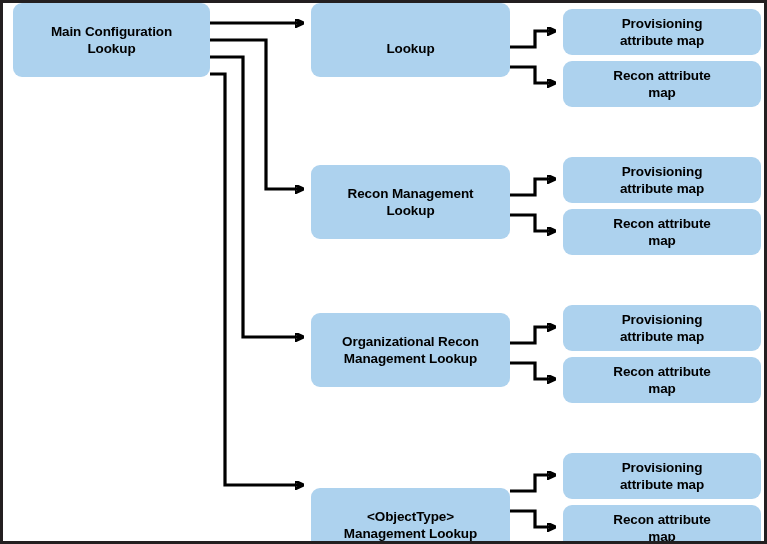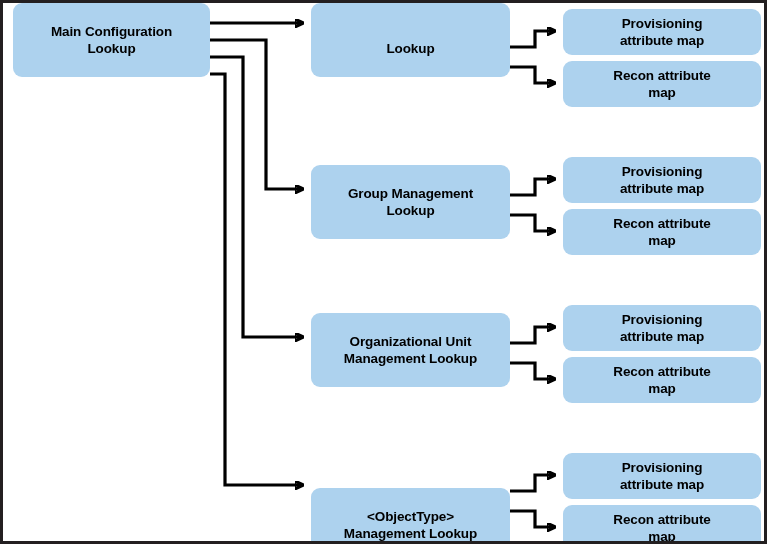--- a/index.html
+++ b/index.html
@@ -100,31 +100,31 @@
     <span><br><span>Lookup</span></span>
   </div>
   <div class="node node-map" style="top:6px">
     <span><span>Provisioning</span><br><span>attribute map</span></span>
   </div>
   <div class="node node-map" style="top:58px">
     <span><span>Recon attribute</span><br><span>map</span></span>
   </div>
 
   <div class="node node-lookup r2">
-    <span><span>Group Management</span><br><span>Lookup</span></span>
+    <span><span>Recon Management</span><br><span>Lookup</span></span>
   </div>
   <div class="node node-map" style="top:154px">
     <span><span>Provisioning</span><br><span>attribute map</span></span>
   </div>
   <div class="node node-map" style="top:206px">
     <span><span>Recon attribute</span><br><span>map</span></span>
   </div>
 
   <div class="node node-lookup r3">
-    <span><span>Organizational Unit</span><br><span>Management Lookup</span></span>
+    <span><span>Organizational Recon</span><br><span>Management Lookup</span></span>
   </div>
   <div class="node node-map" style="top:302px">
     <span><span>Provisioning</span><br><span>attribute map</span></span>
   </div>
   <div class="node node-map" style="top:354px">
     <span><span>Recon attribute</span><br><span>map</span></span>
   </div>
 
   <div class="node node-lookup r4">
     <span><span>&lt;ObjectType&gt;</span><br><span>Management Lookup</span></span>

